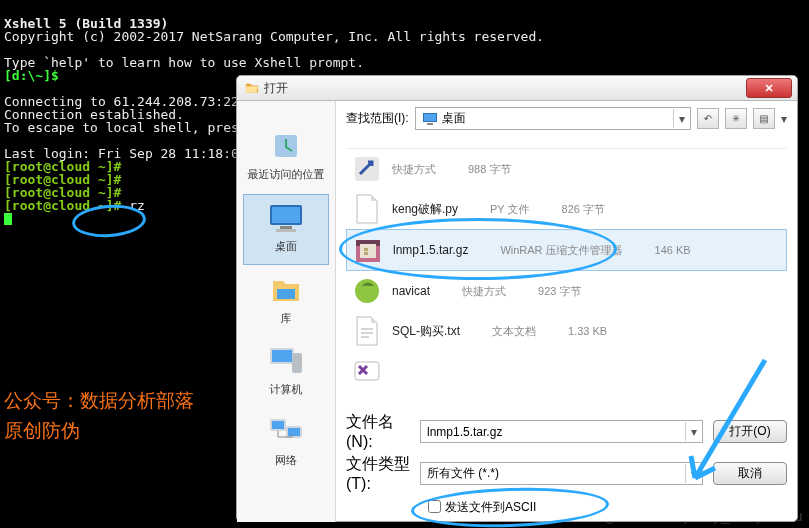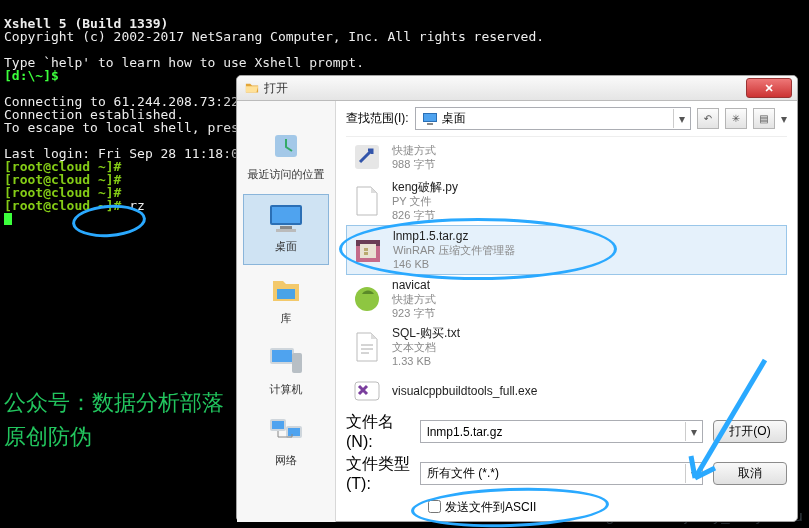--- a/index.html
+++ b/index.html
@@ -1,46 +1,46 @@
 <!DOCTYPE html>
 <html><head>
 <meta charset="utf-8">
 <style>
   html,body{margin:0;padding:0;width:809px;height:528px;overflow:hidden;font-family:"Microsoft YaHei",Arial,sans-serif;font-size:12px;background:#000;}
   .term{position:absolute;left:0;top:0;width:809px;height:528px;color:#eee;font-family:Consolas,Menlo,monospace;font-size:13px;line-height:13px;padding:4px;white-space:pre;}
   .term .title{font-weight:bold;}
   .term .prompt{color:#3cff3c;font-weight:bold;}
   .term .gold{color:#84cc16;font-weight:bold;}
   .term .block{background:#3cff3c;width:8px;height:12px;display:inline-block;vertical-align:bottom;}
-  .wm{position:absolute;left:4px;top:388px;color:#22c55e;font-size:22px;font-family:Liberation Sans, sans-serif;}
+  .wm{position:absolute;left:4px;top:388px;color:#f97316;font-size:19px;font-family:Liberation Sans, sans-serif;}
   .wm div{margin-bottom:4px;}
   .wmc{position:absolute;right:6px;bottom:4px;color:#5a6873;font-size:15px;font-family:Arial,sans-serif;opacity:.7;letter-spacing:.5px;}
   
   .dlg{position:absolute;left:236px;top:75px;width:560px;height:445px;background:#fff;border:1px solid #a3a3a3;border-radius:5px;box-shadow:0 4px 18px rgba(0,0,0,.6);}
   .dlgtb{height:24px;background:linear-gradient(#fafafa,#e5e5e5);border-bottom:1px solid #bbb;display:flex;align-items:center;border-radius:5px 5px 0 0;}
   .dlgicon{margin:0 5px 0 8px;display:flex;}
   .dlgtitle{font-size:12px;color:#333;}
   .dlgclose{margin-left:auto;width:44px;height:18px;background:linear-gradient(#e77,#c33);border:1px solid #933;border-radius:3px;margin-right:5px;display:flex;align-items:center;justify-content:center;}
   .dlgclose span{color:#fff;font-weight:bold;font-size:11px;}
   .dlgbody{display:flex;height:calc(100% - 24px);}
   
   .places{width:98px;background:#f7f7f7;border-right:1px solid #d8d8d8;padding-top:22px;display:flex;flex-direction:column;}
   .place{display:flex;flex-direction:column;align-items:center;padding:6px 0 10px;margin:0 6px 2px;color:#333;}
   .place.sel{background:#cfe3f3;border:1px solid #8ab5da;}
   .place .pic{width:40px;height:34px;display:flex;align-items:center;justify-content:center;}
   .place .lab{font-size:11px;margin-top:4px;}
   .right{flex:1;padding:4px 10px 6px 10px;display:flex;flex-direction:column;}
-  .lookin{display:flex;align-items:center;gap:6px;margin:2px 0 6px;}
+  .lookin{display:flex;align-items:center;gap:6px;margin:2px 0 18px;}
   .lookin .lbl{font-size:12px;white-space:nowrap;}
   .tbbtn{width:20px;height:19px;border:1px solid #b5b5b5;background:linear-gradient(#fcfcfc,#e3e3e3);display:flex;align-items:center;justify-content:center;font-size:10px;color:#555;}
   .files{flex:1;overflow:auto;border-top:1px solid #eee;}
   .fi{display:flex;align-items:center;gap:8px;padding:3px 4px;}
   .fi.sel{background:#e5f1fb;border:1px solid #99c6e9;}
   .fimg{width:34px;height:34px;display:flex;align-items:center;justify-content:center;}
-  .ftxt{display:flex;flex-direction:column;line-height:14px;}
+  .ftxt{display:flex;flex-direction:row;line-height:14px;gap:32px;}
   .fname{color:#222;font-size:12px;}
   .fsub{color:#8a8a8a;font-size:11px;}
   .bottom{padding-top:4px;}
   .row{display:flex;align-items:center;margin:3px 0;}
   .row .lbl{width:74px;text-align:left;font-size:16px;}
   .combo{flex:1;height:21px;border:1px solid #abadb3;display:flex;align-items:center;justify-content:space-between;padding:0 0 0 6px;background:#fff;font-size:12px;}
   .combo .dd{width:16px;height:19px;border-left:1px solid #ccc;display:flex;align-items:center;justify-content:center;color:#555;}
   .btn{margin-left:10px;width:72px;height:21px;border:1px solid #8c8c8c;background:linear-gradient(#f9f9f9,#e1e1e1);font-size:12px;border-radius:4px;display:flex;align-items:center;justify-content:center;}
   .chk{display:flex;align-items:flex-end;margin-left:78px;margin-top:4px;}
   .chk input{margin-right:4px;}
@@ -238,23 +238,20 @@
               <span class="fsub">1.33 KB</span>
             </div>
         </div>
         <div class="fi">
           <div class="fimg">
               <svg width="30" height="30">
                 <rect x="3" y="6" width="24" height="18" rx="3" fill="#fff" stroke="#bbb"></rect>
                 <path d="M7 10l8 8m0-8l-8 8" stroke="#7a3e9d" stroke-width="3"></path>
               </svg>
             </div>
-          <div class="ftxt">
-              <span class="fname">visualcppbuildtools_full.exe</span>
-            </div>
         </div>
       </div>
       <div class="bottom">
         <div class="row">
           <span class="lbl">文件名(N):</span>
           <div class="combo">
             <span>lnmp1.5.tar.gz</span>
             <span class="dd">▾</span>
           </div>
           <div class="btn">

